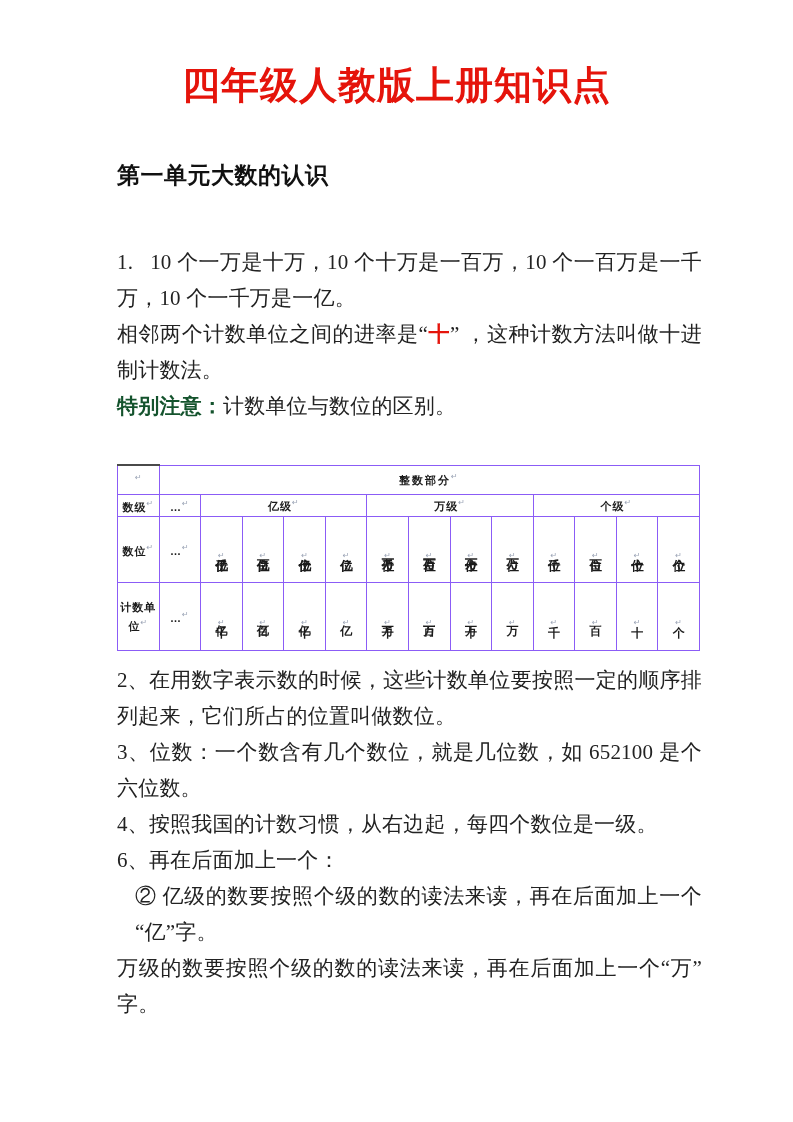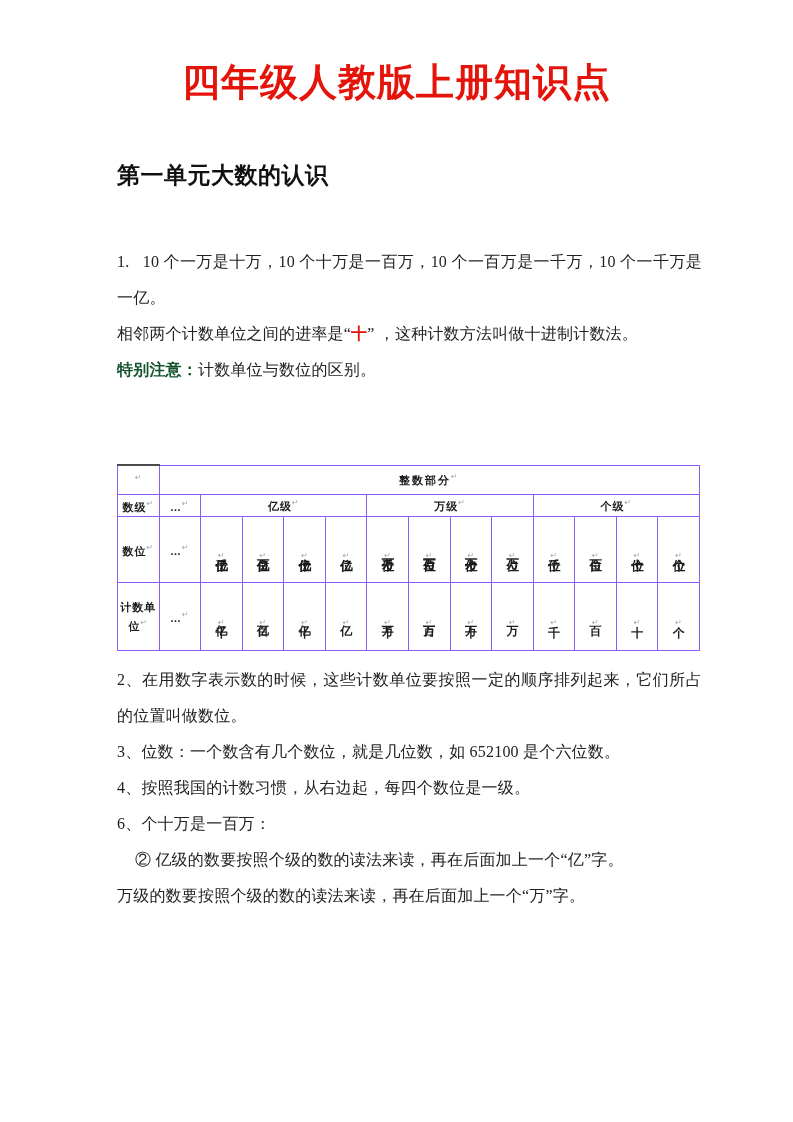--- a/index.html
+++ b/index.html
@@ -25,21 +25,21 @@
     box-sizing: border-box;
   }
 
   
   .doc-title {
     position: absolute;
     left: 0;
     top: 62px;
     width: 793px;
     text-align: center;
-    font-family: Liberation Mono, monospace;
+    font-family: Liberation Sans, sans-serif;
     font-weight: bold;
     font-size: 38px;
     line-height: 46px;
     letter-spacing: 1px;
     color: #e5140b;
     white-space: nowrap;
   }
 
   
   .section-heading {
@@ -52,21 +52,21 @@
     line-height: 26px;
     color: #111;
     letter-spacing: .5px;
   }
 
   
   .body-block {
     position: absolute;
     left: 117px;
     width: 585px;
-    font-size: 16px;
+    font-size: 21px;
     line-height: 36px;
     color: #222;
     text-align: justify;
     letter-spacing: .2px;
   }
   .body-block.b1 { top: 244px; }
   .body-block.b2 { top: 662px; }
 
   p.para {
     margin: 0;
@@ -226,21 +226,21 @@
   </table>
 
   <div class="body-block b2">
 
     <p class="para"><span>2、</span><span>在用数字表示数的时候，这些计数单位要按照一定的顺序排列起来，它们所占的位置叫做数位。</span></p>
 
     <p class="para"><span>3、</span><span>位数：一个数含有几个数位，就是几位数，如 652100 是个六位数。</span></p>
 
     <p class="para"><span>4、</span><span>按照我国的计数习惯，从右边起，每四个数位是一级。</span></p>
 
-    <p class="para"><span>6、</span><span>个十万是一百万：</span></p>
+    <p class="para"><span>6、</span><span>再在后面加上一个：</span></p>
 
 
     <p class="para sub">② 亿级的数要按照个级的数的读法来读，再在后面加上一个“亿”字。</p>
 
     <p class="para">万级的数要按照个级的数的读法来读，再在后面加上一个“万”字。</p>
   </div>
 
 </div>
 
 </body></html>

